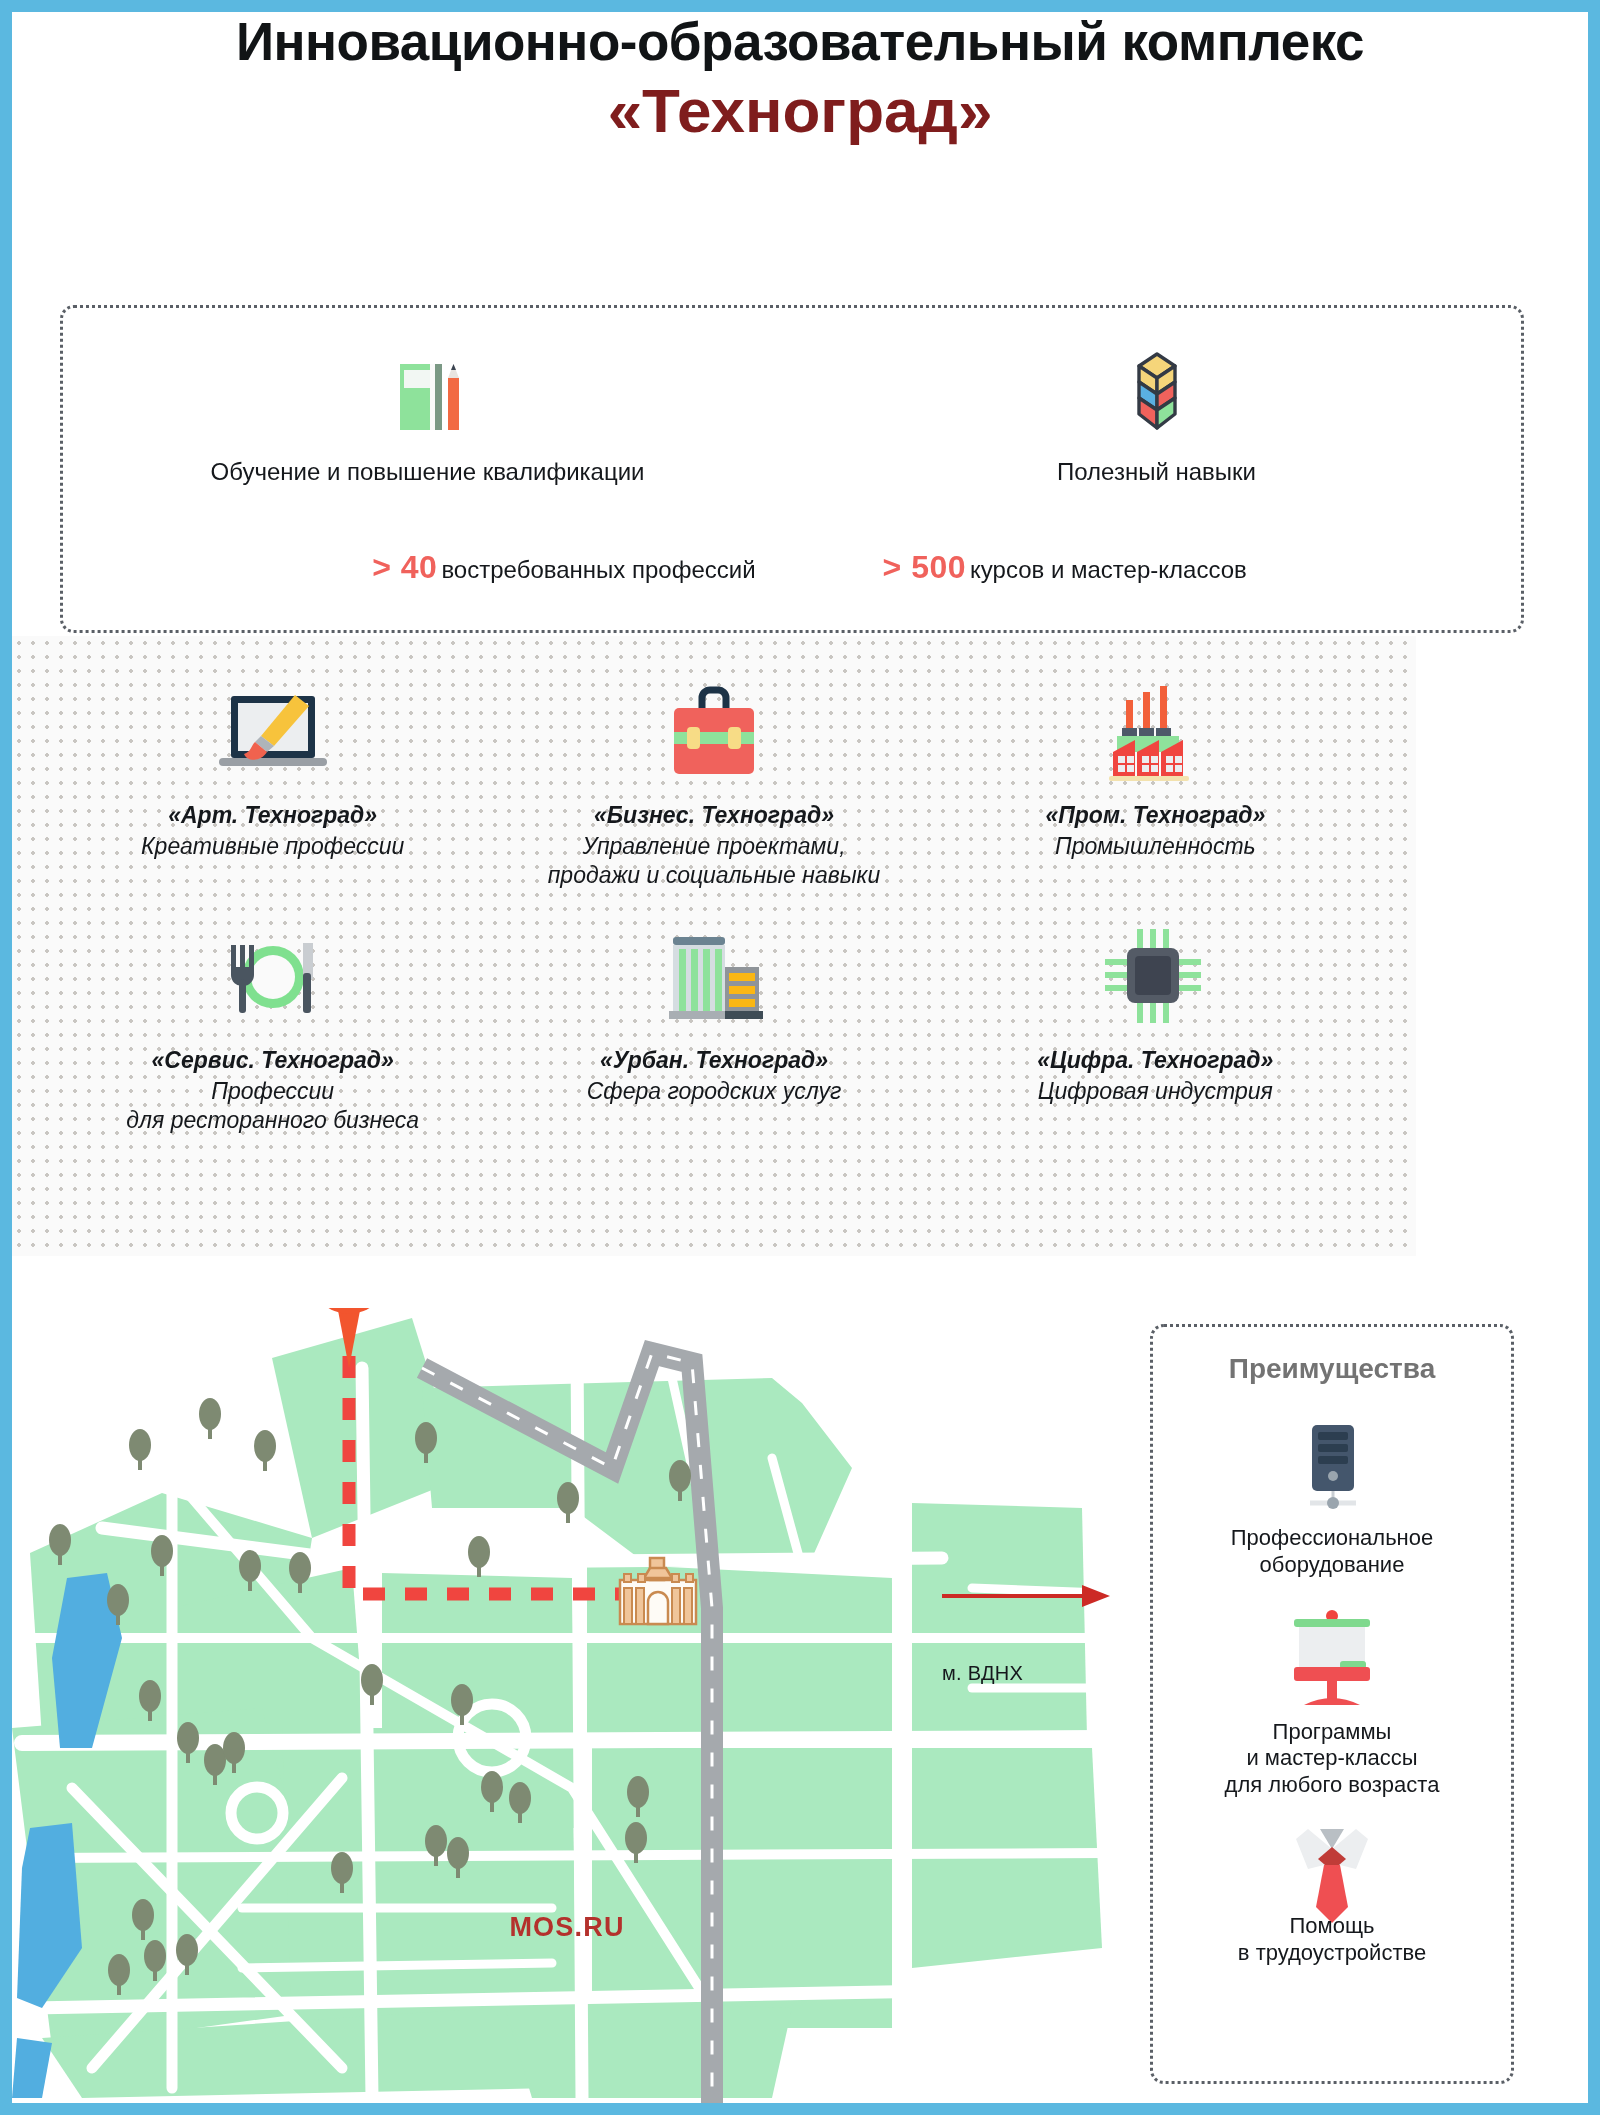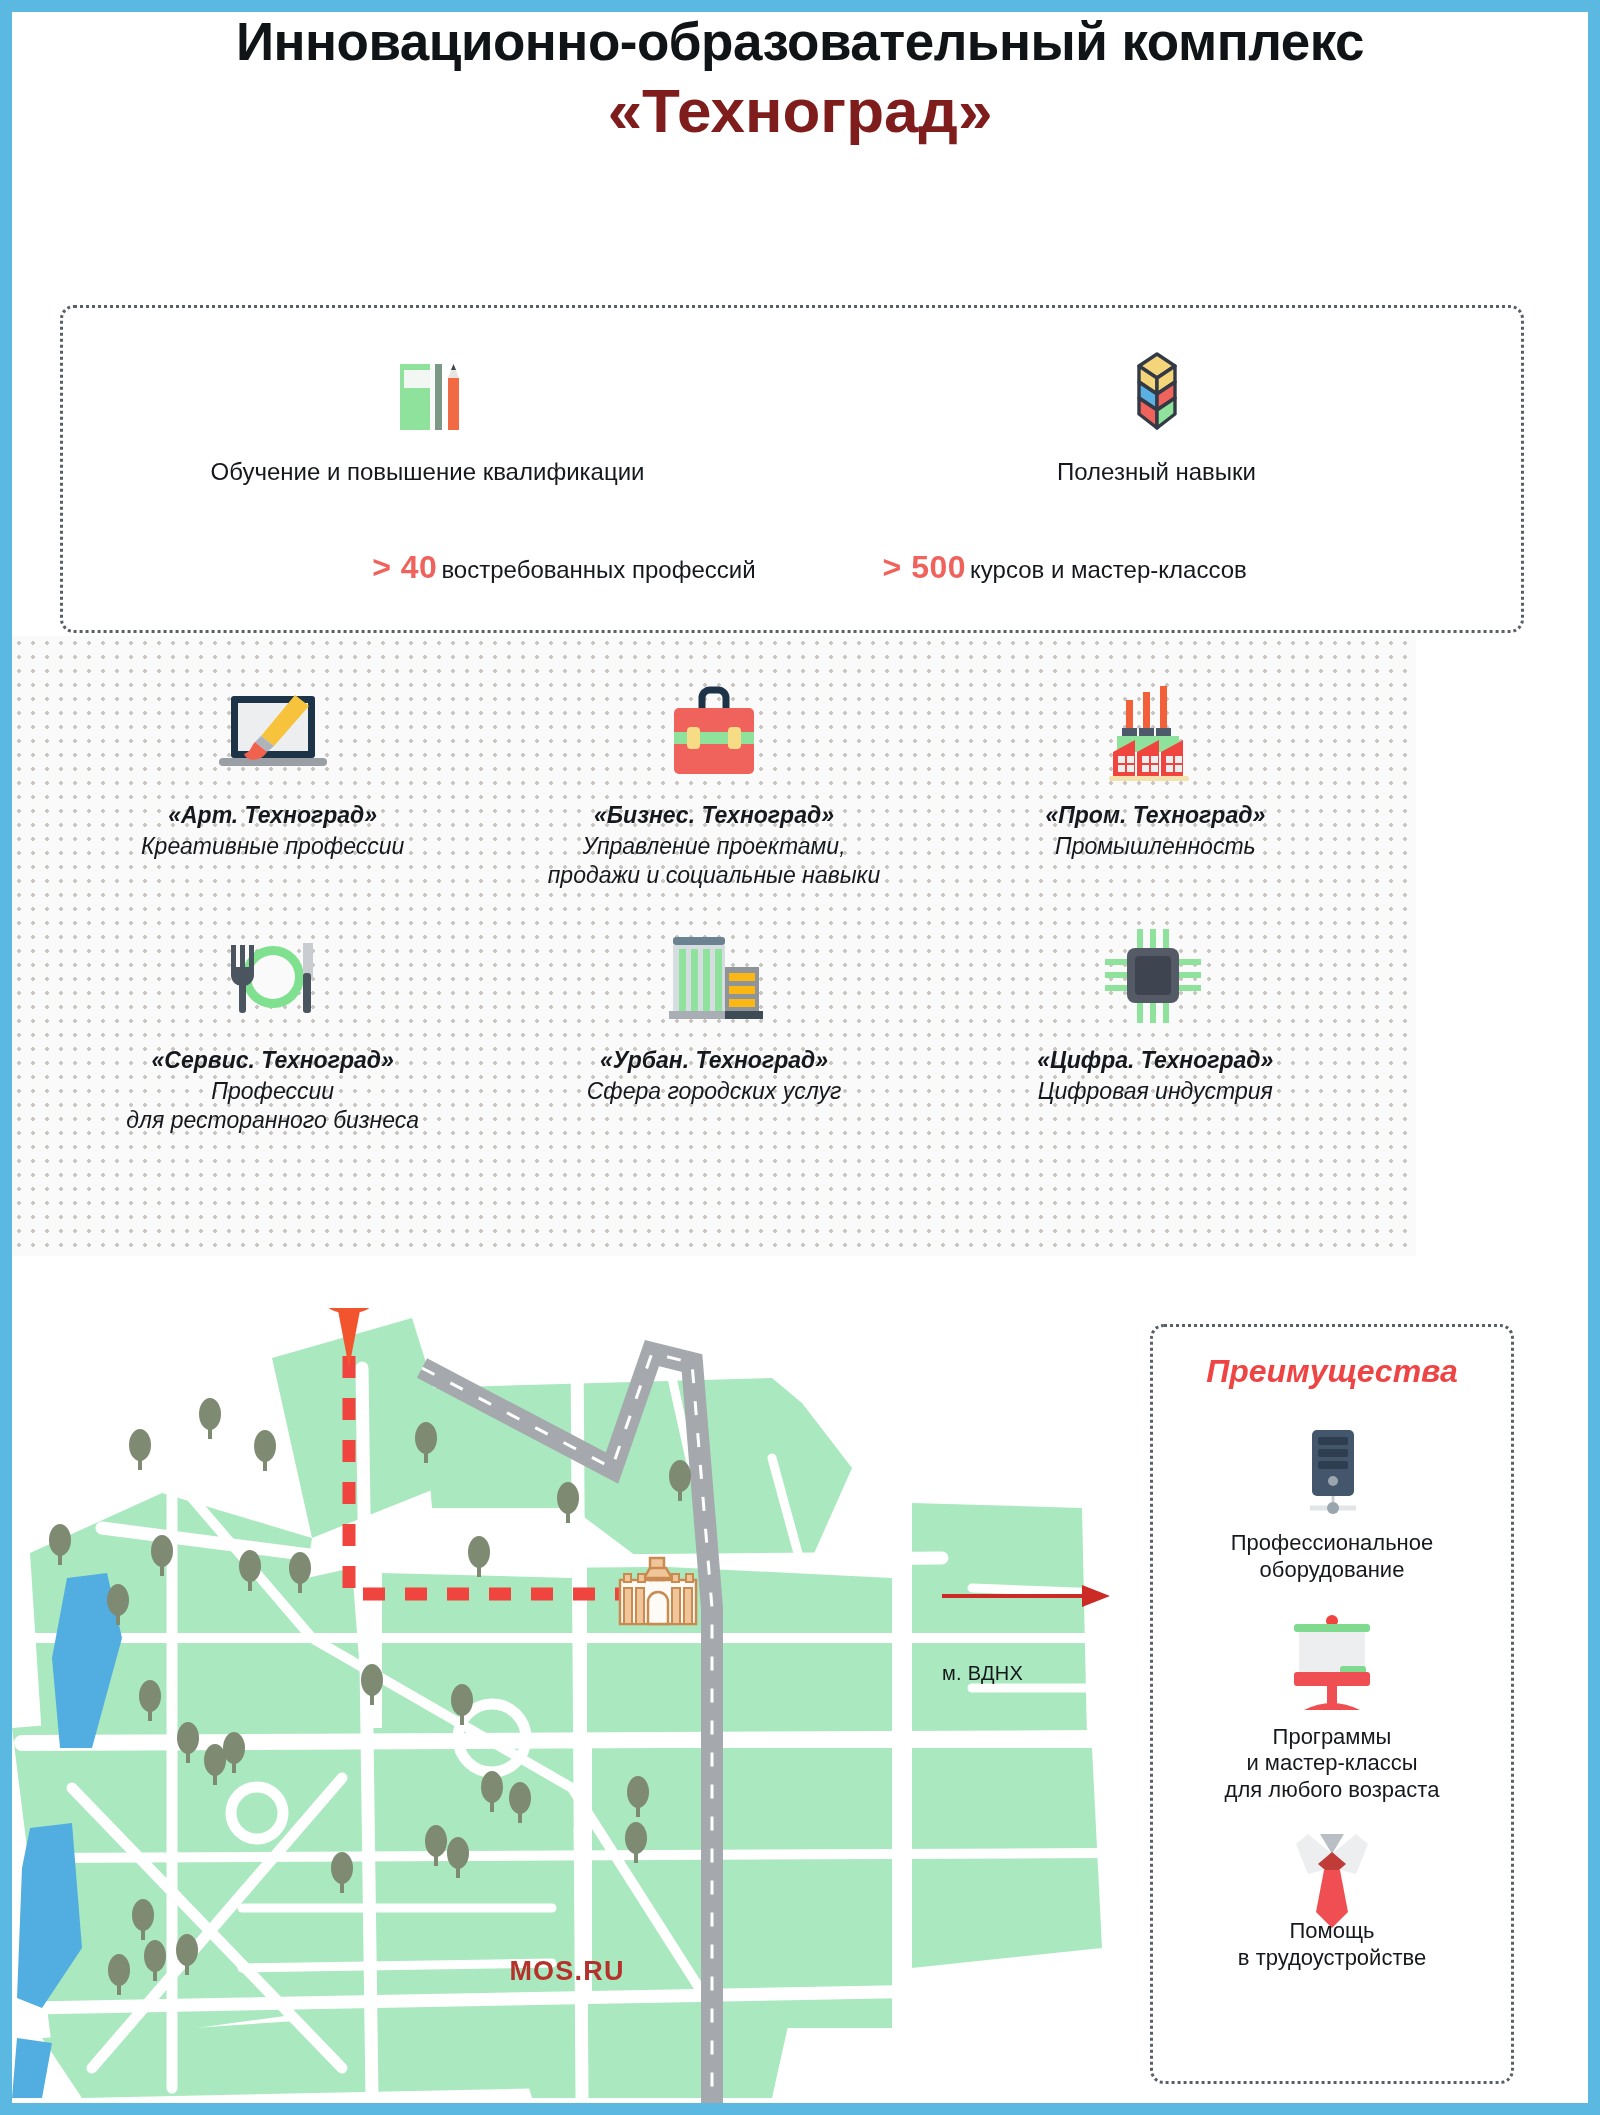--- a/index.html
+++ b/index.html
@@ -88,30 +88,30 @@
   #map-area {
     position: absolute; left: 0px; top: 1296px; width: 1110px; height: 795px;
     overflow: hidden;
   }
   #map-area svg { display: block; }
   .metro-label {
     position: absolute; left: 930px; top: 1650px;
     font-size: 20px; color: #15181c; letter-spacing: .3px;
   }
   .mosru {
-    position: absolute; left: 0; right: 466px; top: 1944px;
+    position: absolute; left: 0; right: 466px; top: 1900px;
     text-align: center;
     font-size: 27px; font-weight: 700; color: #b4312c; letter-spacing: 1.2px;
   }
 
   
   #adv-box { left: 1138px; top: 1312px; width: 364px; height: 760px; }
   .adv-title {
-    text-align: center; font-size: 32px; font-weight: 700;
-    color: #ef4444; padding-top: 26px; font-style: italic;
+    text-align: center; font-size: 28px; font-weight: 700;
+    color: #737373; padding-top: 26px;
   }
   .adv-item { text-align: center; margin-top: 26px; }
   .adv-item .aico { height: 104px; display: flex; align-items: flex-end; justify-content: center; }
   .adv-item .atxt {
     margin-top: 10px; font-size: 22px; color: #15181c; line-height: 1.22;
   }
   .adv-item.tie .atxt { margin-top: -16px; }
 </style>
 </head>
 <body>

